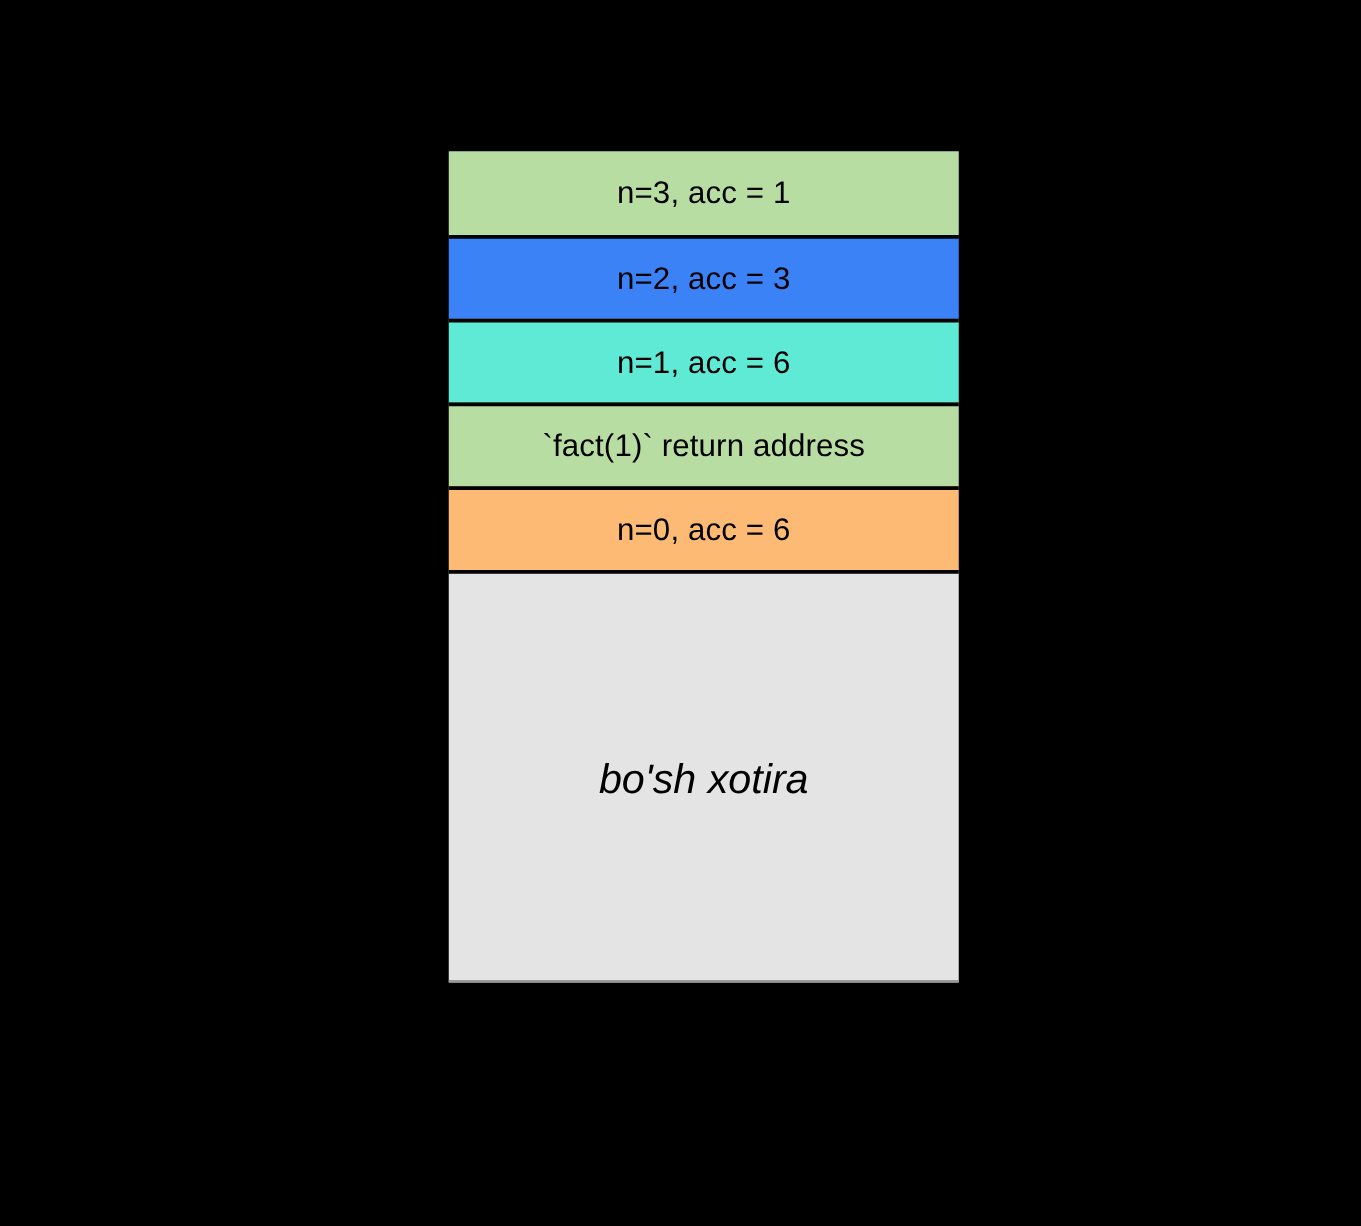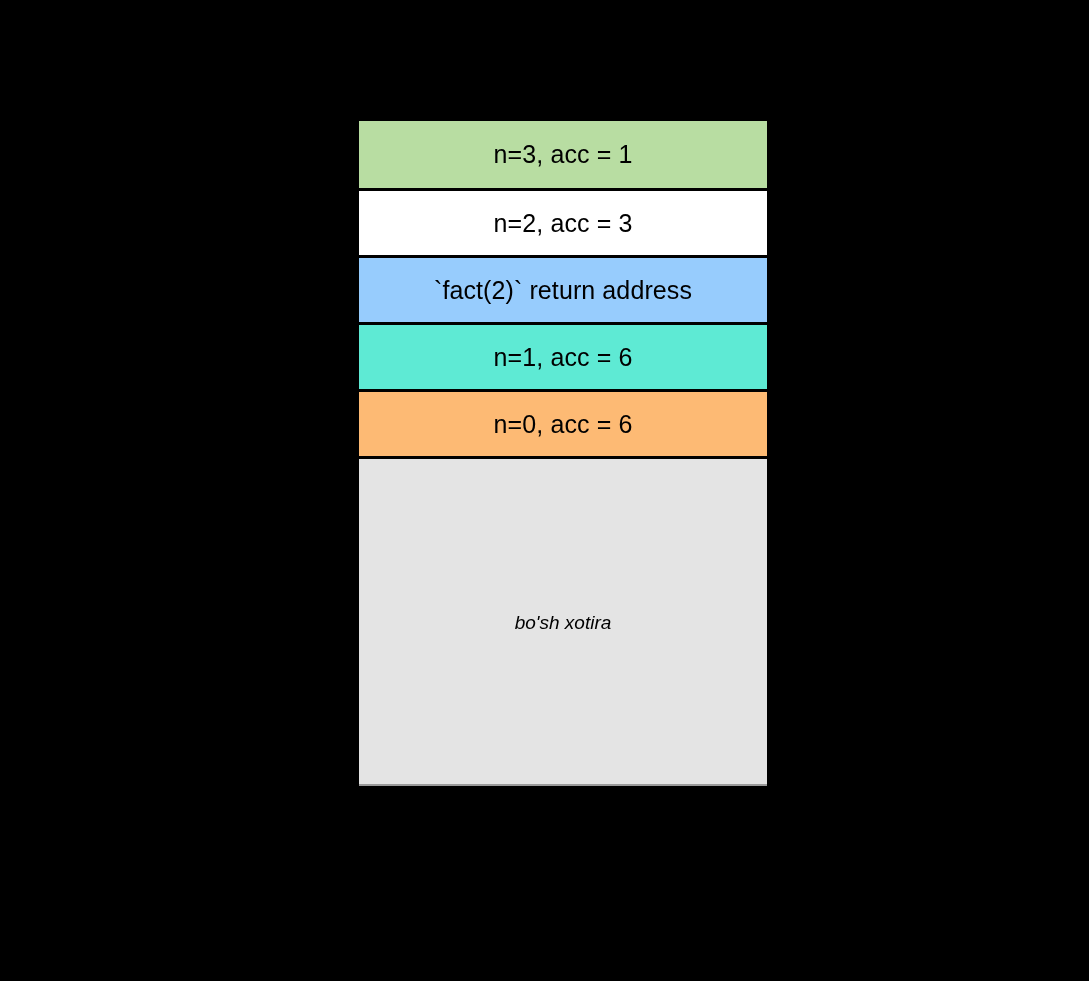--- a/index.html
+++ b/index.html
@@ -64,52 +64,52 @@
   .free-memory-block::after {
     content: "";
     position: absolute;
     left: 0;
     right: 0;
     bottom: 0;
     height: 2px;
     background: #9a9a9a;
   }
   .free-memory-label {
-    font-size: 19px;
+    font-size: 33px;
     font-style: italic;
     color: #000000;
     line-height: 1;
     text-align: left;
     white-space: nowrap;
   }
 </style>
 </head>
 <body>
 
 <div class="stack-diagram">
 
   <div class="stack-frame-list">
 
     <div class="stack-row" style="background:#b8dda2">
       <span class="stack-row-label">n=3, acc = 1</span>
     </div>
 
 
-    <div class="stack-row" style="background:#ffffff">
+    <div class="stack-row" style="background:#3b82f6">
       <span class="stack-row-label">n=2, acc = 3</span>
     </div>
 
-    <div class="stack-row" style="background:#97ccfd">
-      <span class="stack-row-label">`fact(2)` return address</span>
-    </div>
 
     <div class="stack-row" style="background:#5eead4">
       <span class="stack-row-label">n=1, acc = 6</span>
     </div>
 
+    <div class="stack-row" style="background:#b8dda2">
+      <span class="stack-row-label">`fact(1)` return address</span>
+    </div>
 
     <div class="stack-row" style="background:#fdba74">
       <span class="stack-row-label">n=0, acc = 6</span>
     </div>
 
 
   </div>
 
   <div class="free-memory-block">
     <span class="free-memory-label">bo'sh xotira</span>

